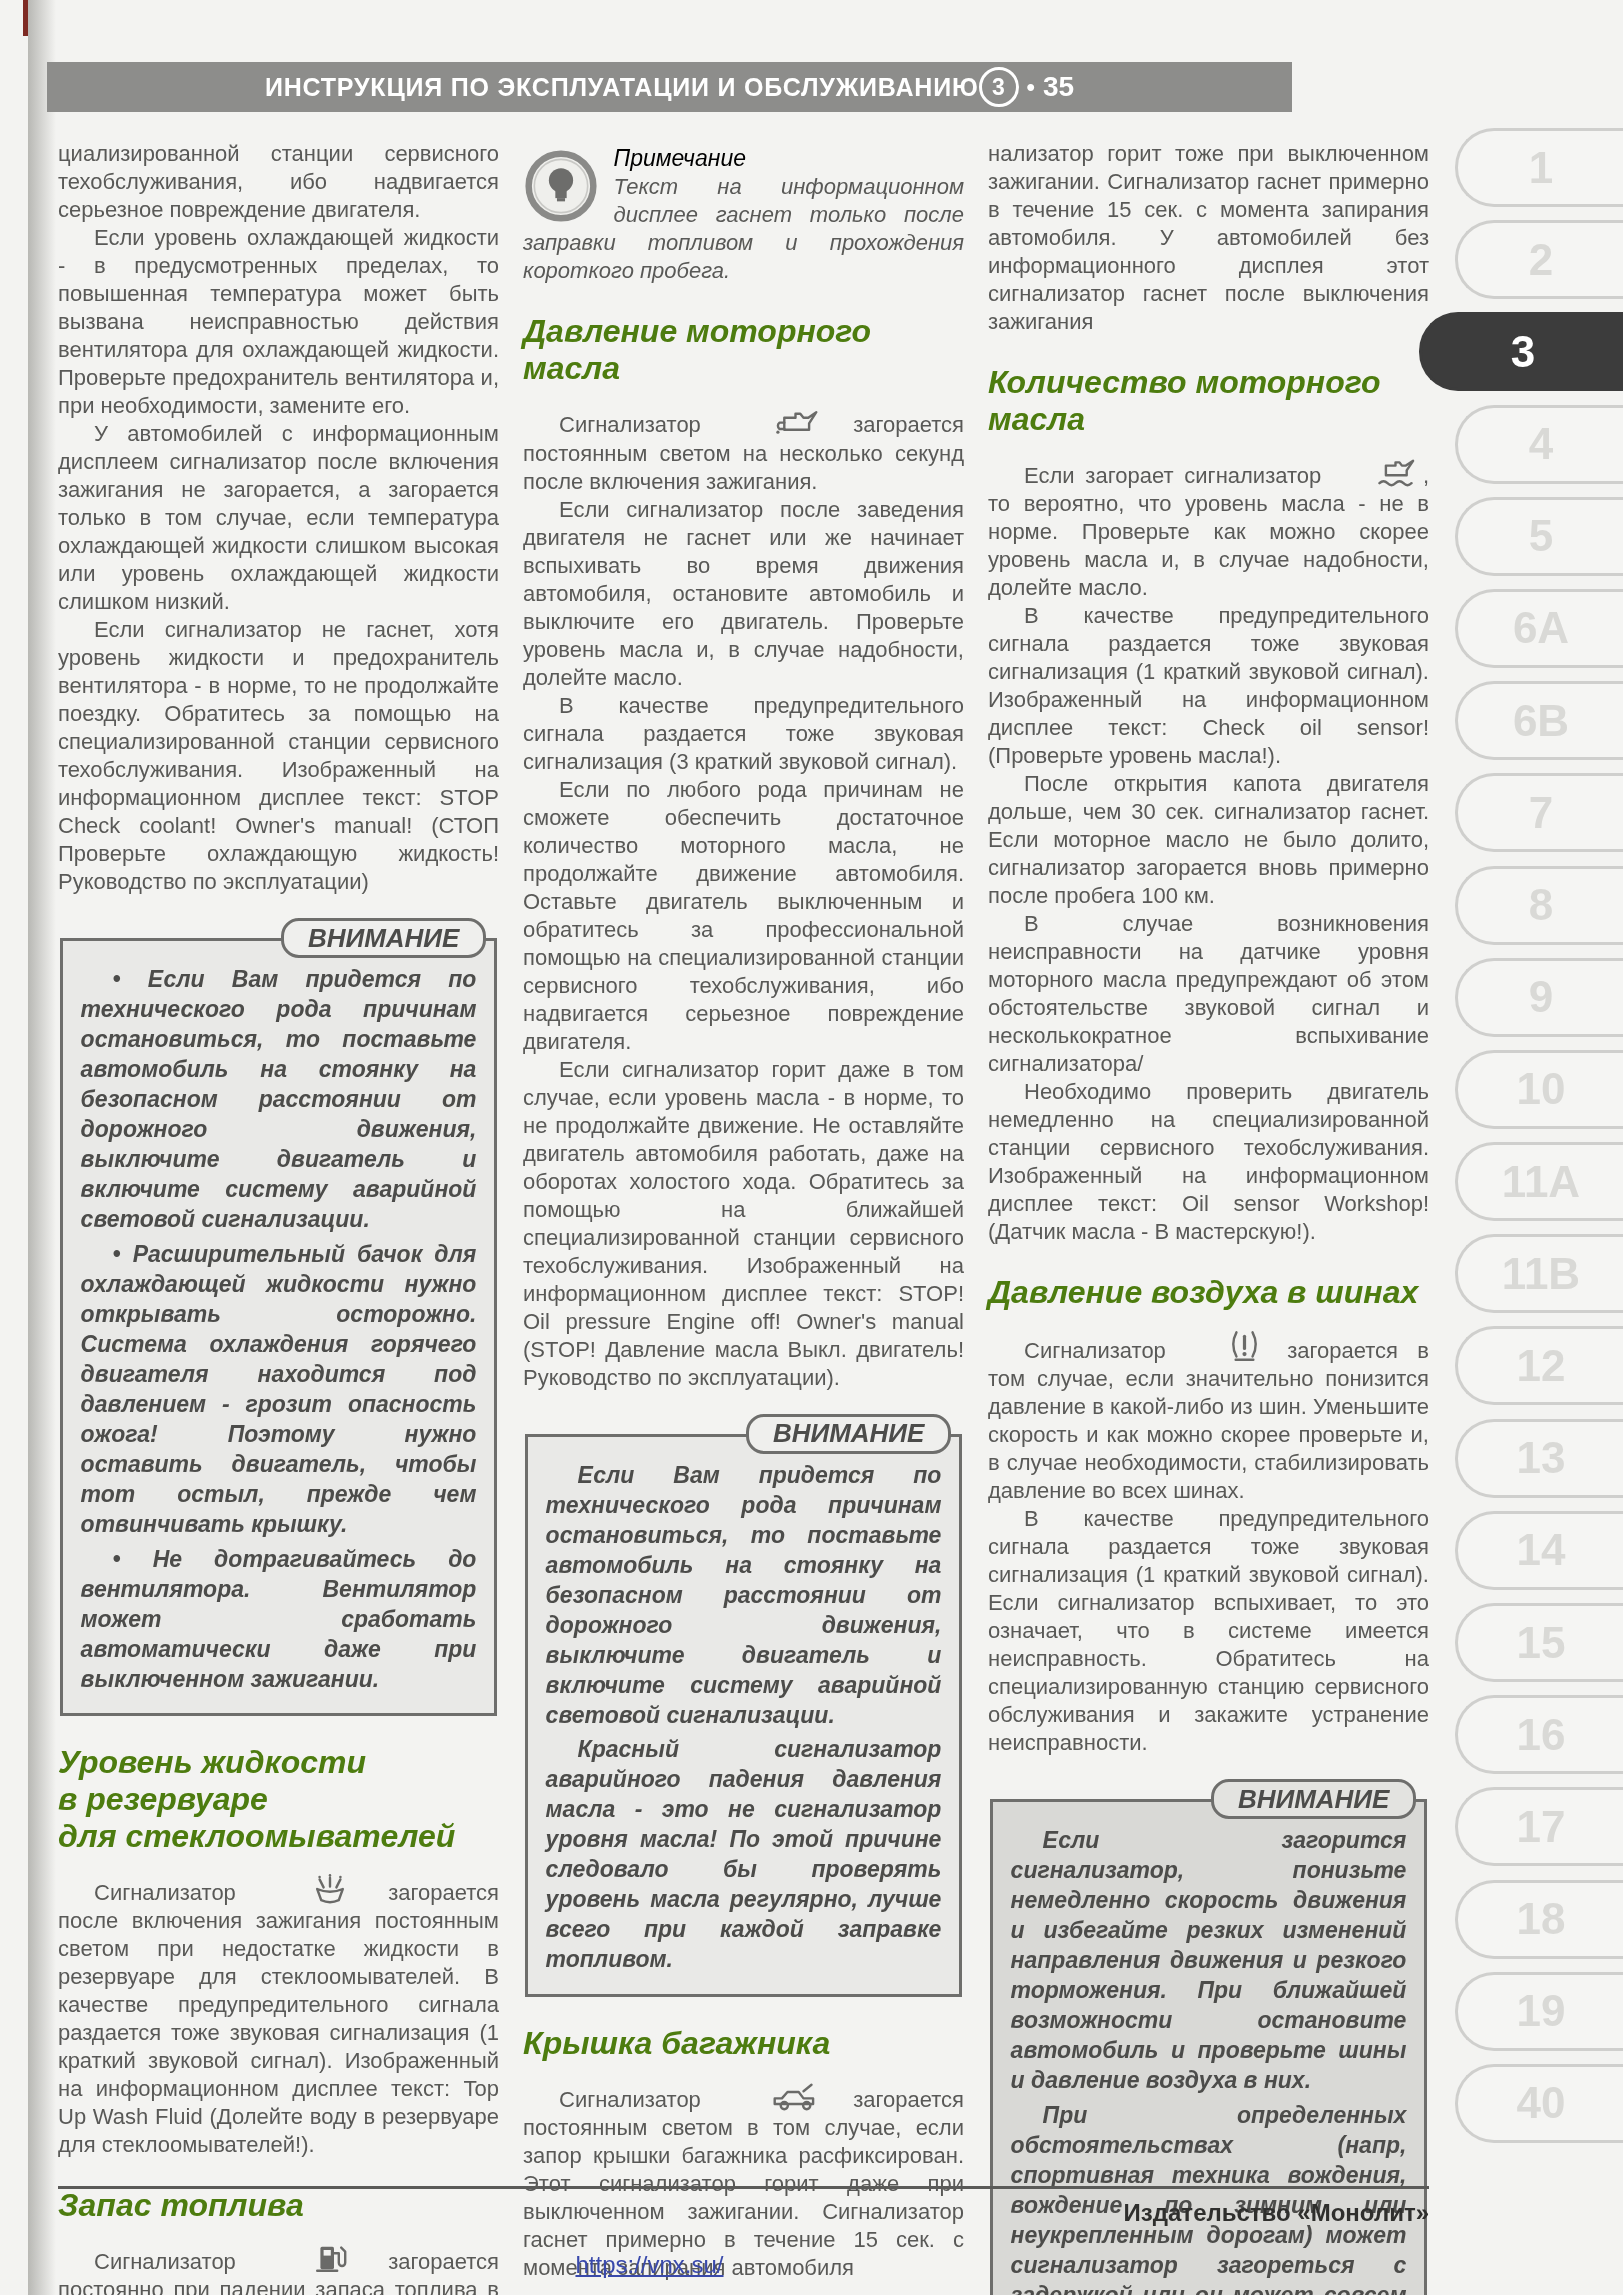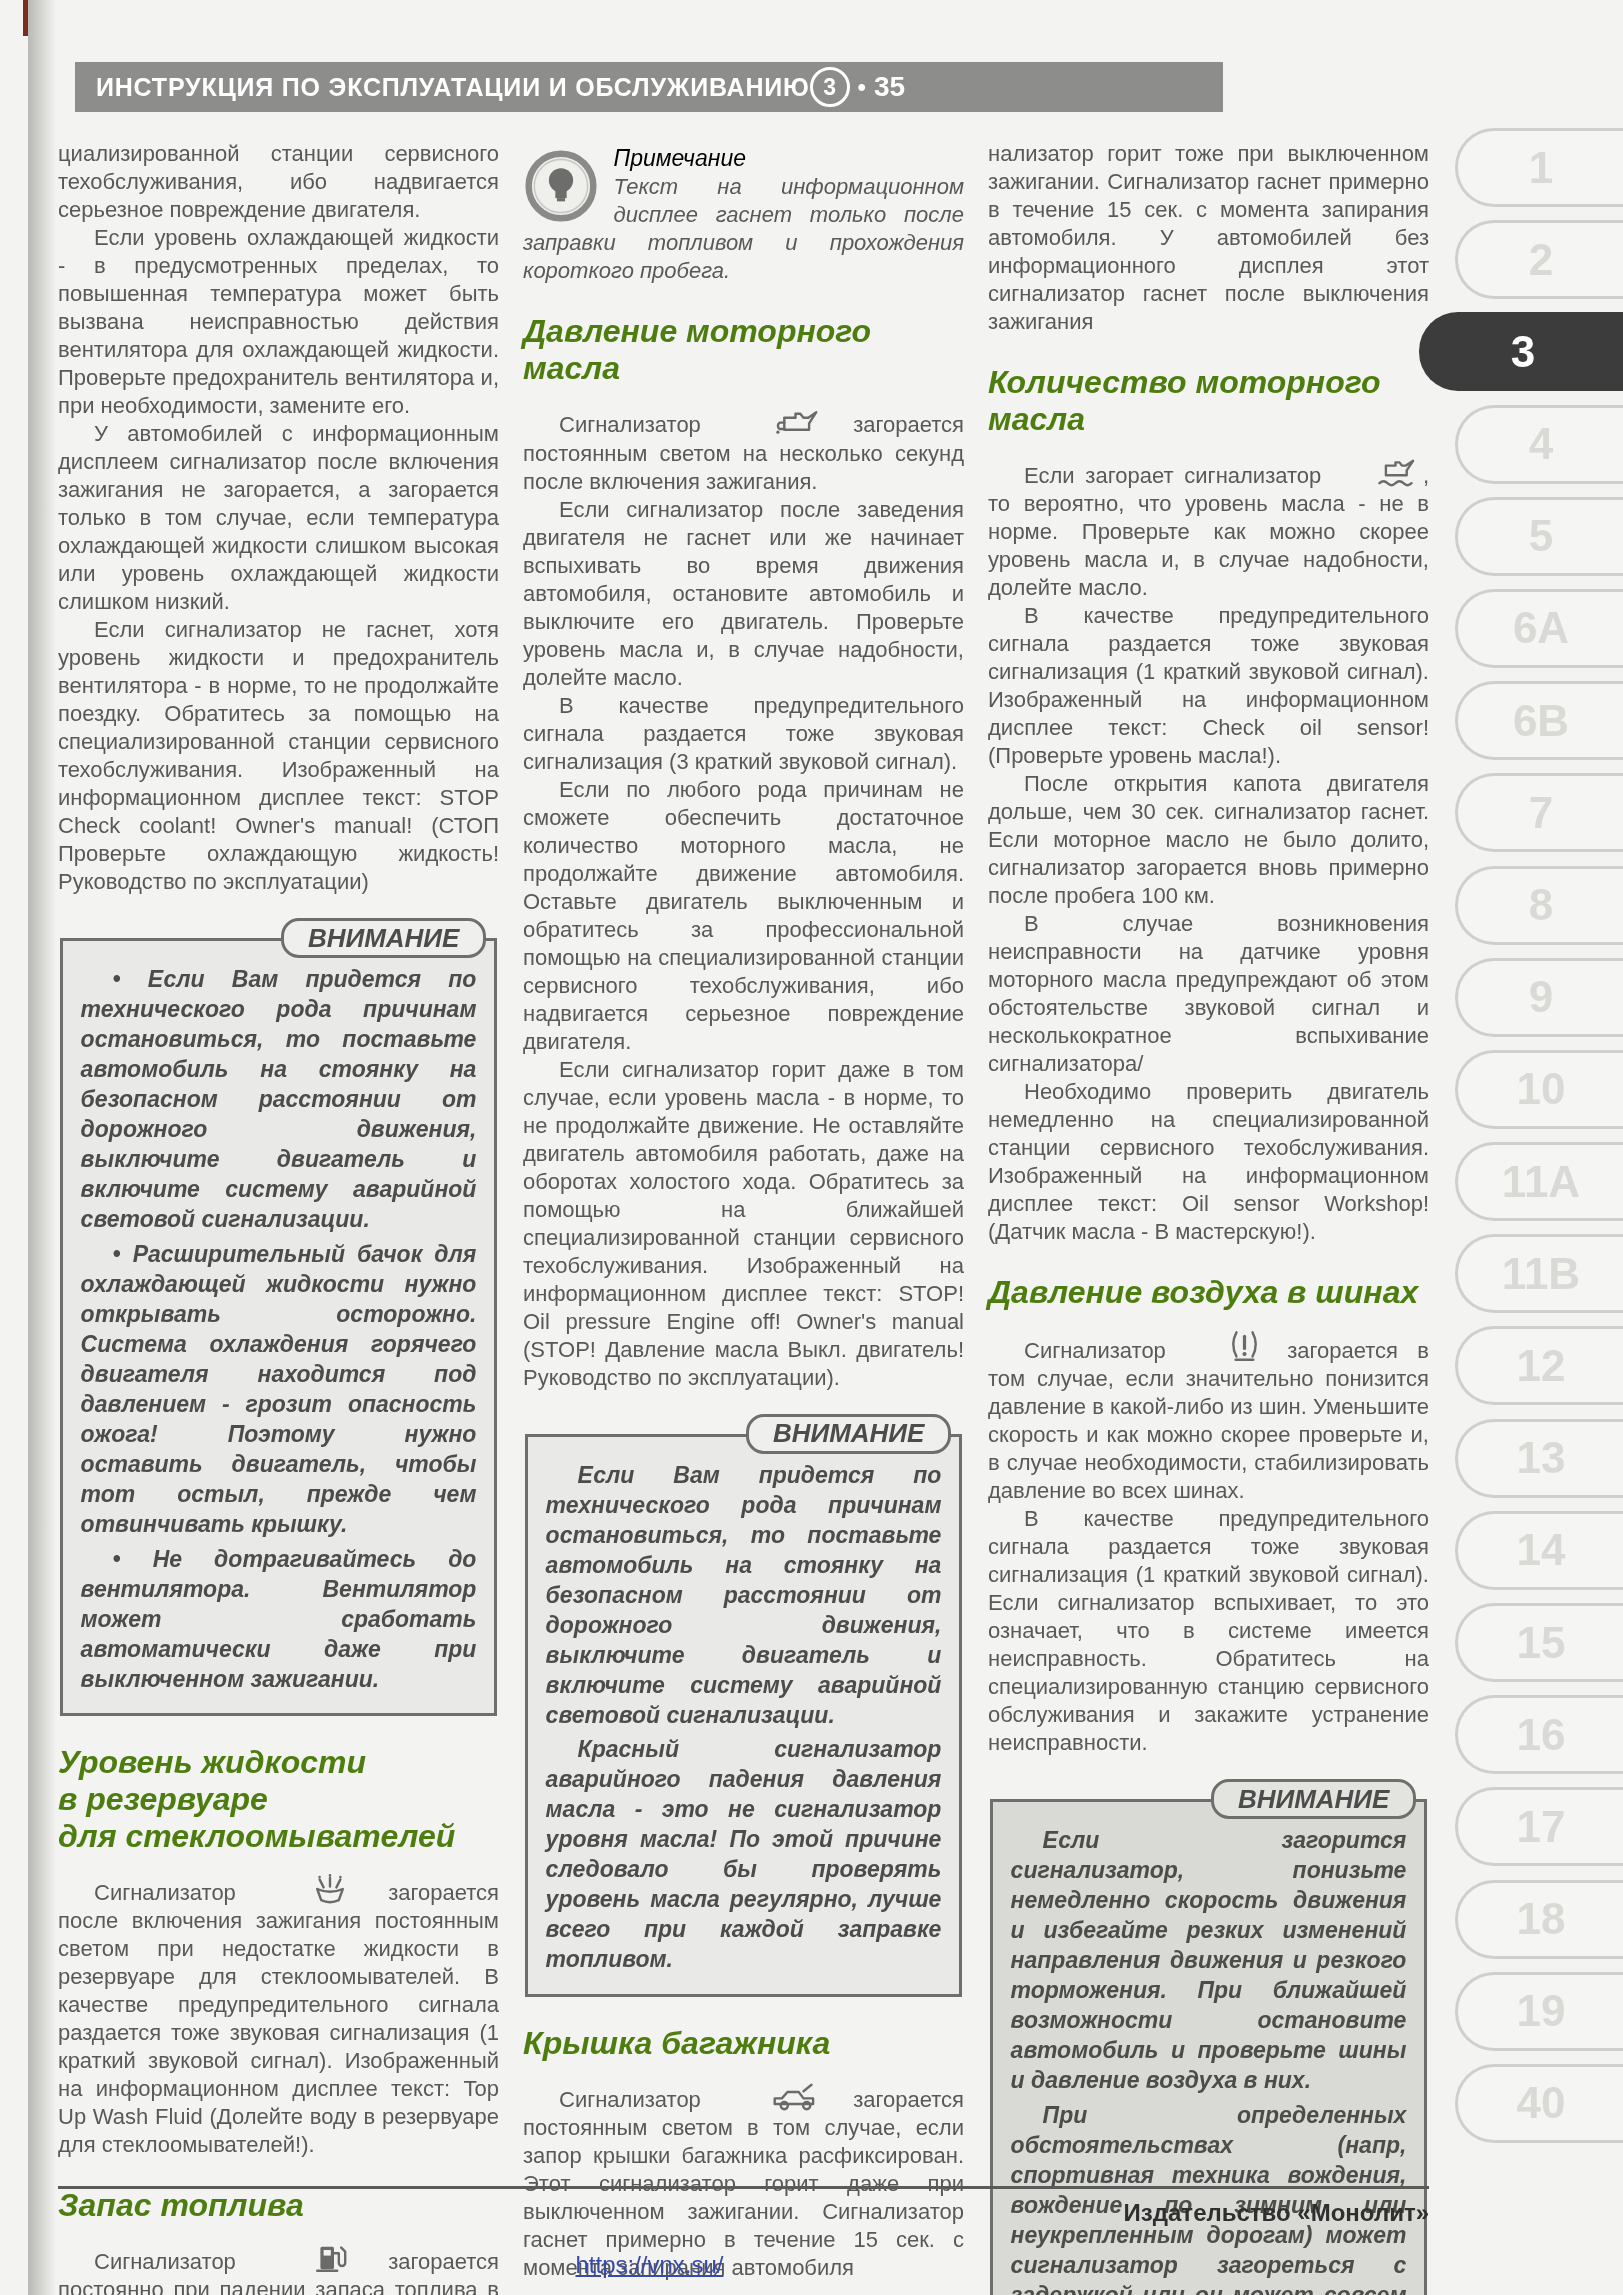--- a/index.html
+++ b/index.html
@@ -8,23 +8,23 @@
     background:#f3f3f1;
     font-family:"Liberation Sans",sans-serif;
     overflow:hidden;
   }
   
   .corner-mark{position:absolute;left:23px;top:0;width:21px;height:36px;background:#7e2a23;}
   .scan-edge{position:absolute;left:28px;top:0;bottom:0;width:28px;
     background:linear-gradient(to right,#b8b8b4,#f3f3f1);}
   
   .header-bar{
-    position:absolute;left:47px;top:62px;width:1148px;height:50px;
-    background:#8d8d8b;display:flex;align-items:center;justify-content:flex-start;
-    padding:0 21px;box-sizing:border-box;color:#ffffff;margin-left:28px;
+    position:absolute;left:47px;top:62px;width:1245px;height:50px;
+    background:#8d8d8b;display:flex;align-items:center;justify-content:center;
+    padding:0 21px;box-sizing:border-box;color:#ffffff;
   }
   .header-title{font-size:25px;font-weight:bold;letter-spacing:0.8px;}
   .header-pageno{display:flex;align-items:center;gap:8px;font-size:28px;font-weight:bold;}
   .chap-badge{display:inline-flex;align-items:center;justify-content:center;
     width:34px;height:34px;border:3.2px solid #fff;border-radius:50%;font-size:23px;}
   .dot{font-size:24px;}
   
   .columns{
     position:absolute;left:58px;top:140px;width:1371px;
     display:grid;grid-template-columns:1fr 1fr 1fr;column-gap:24px;

